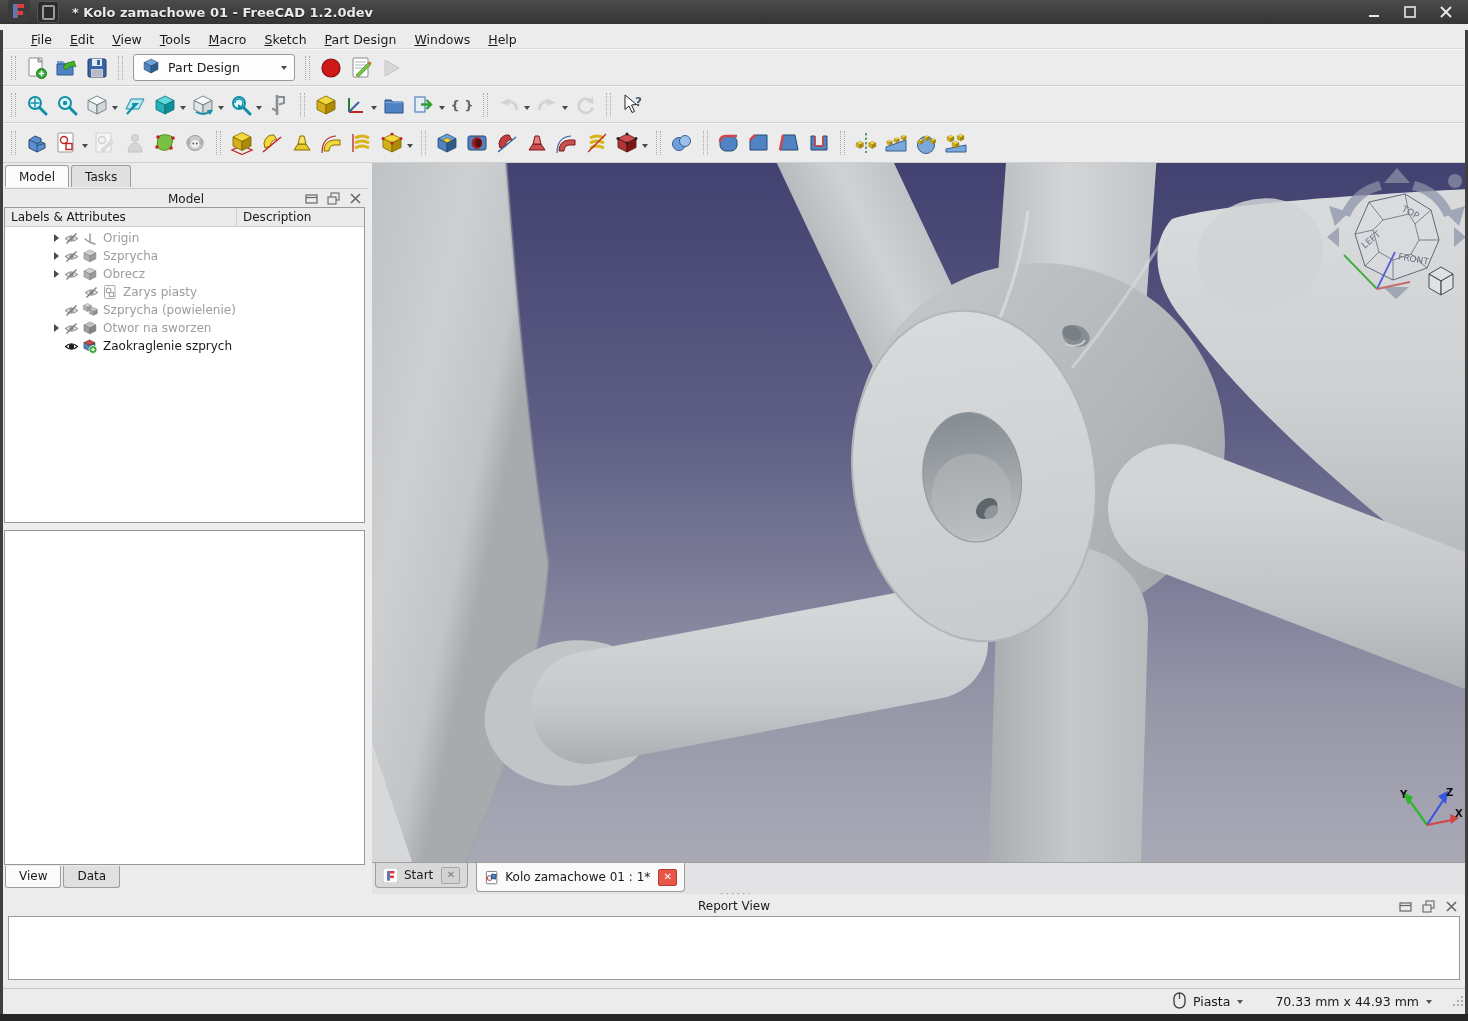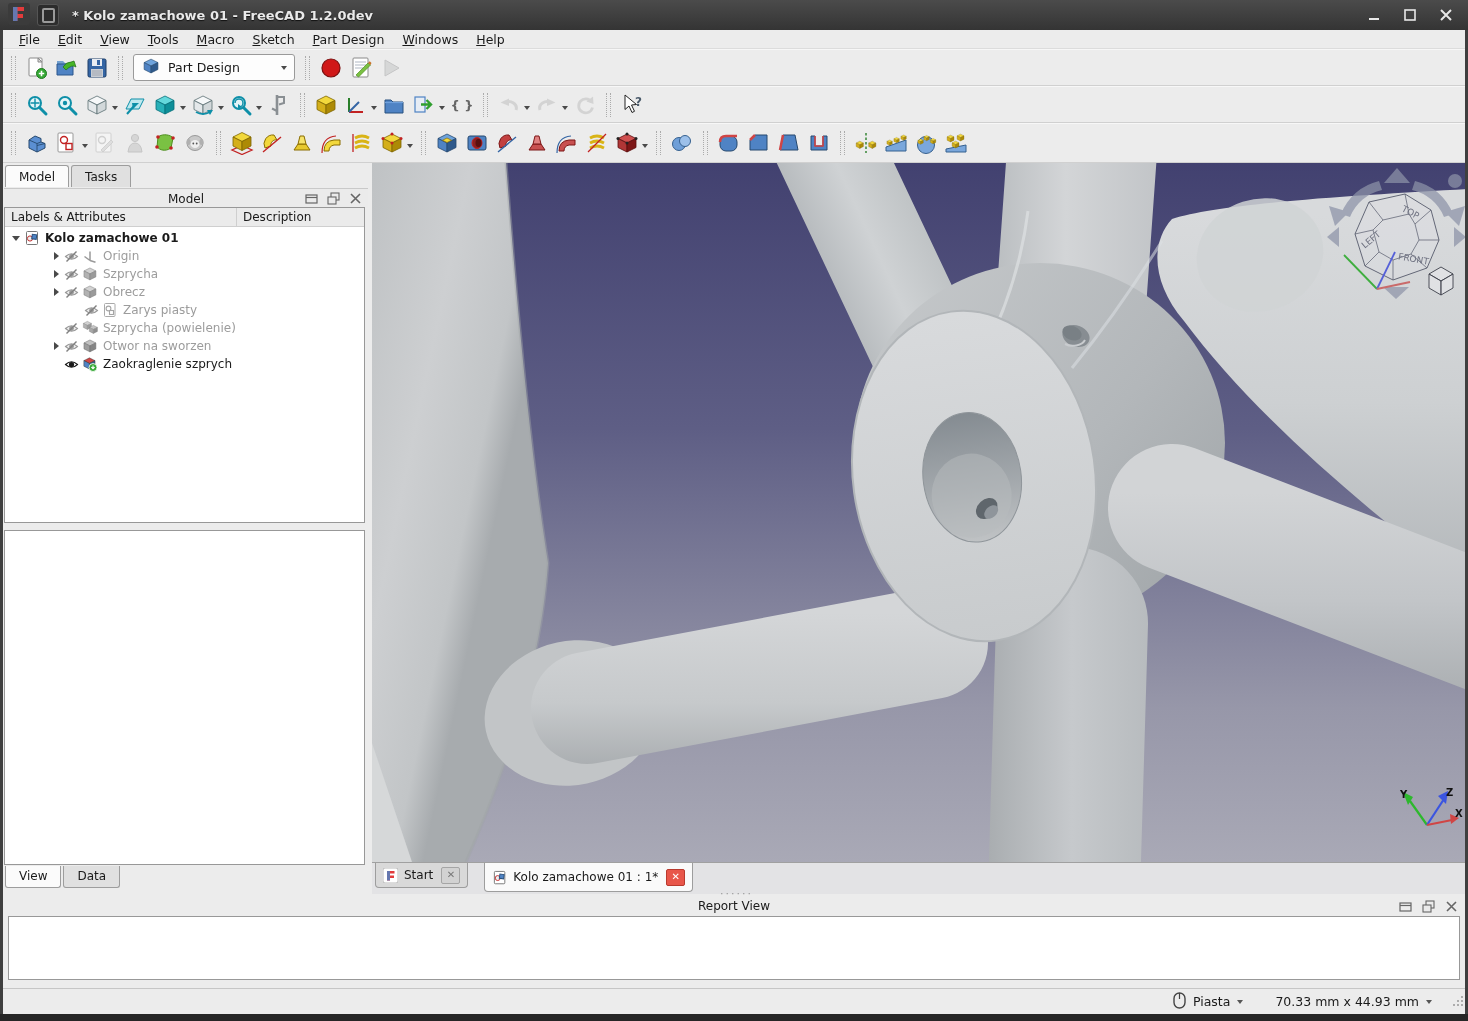--- a/index.html
+++ b/index.html
@@ -3,31 +3,31 @@
 <meta charset="utf-8">
 <style>
   html,body{margin:0;padding:0}
   body{width:1468px;height:1021px;position:relative;overflow:hidden;
        font-family:"DejaVu Sans","Liberation Sans",sans-serif;background:#ececec;font-size:12px;color:#1a1a1a}
   
   .edge-l{position:absolute;left:0;top:30px;width:3px;height:991px;background:#3f3f3f;z-index:90}
   .edge-r{position:absolute;right:0;top:30px;width:3px;height:991px;background:#3f3f3f;z-index:90}
   .edge-b{position:absolute;left:0;top:1014px;width:100%;height:7px;background:#262626;z-index:91}
   
-  .titlebar{position:absolute;left:0;top:0;width:100%;height:30px;background:linear-gradient(#4b4b4b,#343434);
+  .titlebar{position:absolute;left:0;top:0;width:100%;height:24px;background:linear-gradient(#4b4b4b,#343434);
             display:flex;align-items:center;padding:0 8px;box-sizing:border-box;gap:7px}
   .titlebar .title{color:#eaeaea;font-weight:bold;font-size:13px;margin-left:6px;text-shadow:0 1px 1px #111;white-space:nowrap}
   .childicon{width:20px;height:20px;background:#2c2c2c;border:1px solid #555;border-radius:3px;
              display:flex;align-items:center;justify-content:center}
   .childicon div{width:9px;height:11px;border:2px solid #9a9a9a;border-radius:2px}
   .winbtns{margin-left:auto;display:flex;gap:16px;padding-right:4px}
   .winbtn{width:20px;height:20px;display:flex;align-items:center;justify-content:center}
   
   .menubar{position:absolute;top:30px;left:0;width:100%;height:19px;background:#ececec;display:flex;align-items:center;
-           padding-left:10px;box-sizing:border-box;font-size:12.5px;border-bottom:1px solid #dcdcdc;z-index:5}
+           padding-left:22px;box-sizing:border-box;font-size:12.5px;border-bottom:1px solid #dcdcdc;z-index:5}
   .menuitem{padding:1px 9px;white-space:nowrap}
   
   .tbars{position:absolute;top:49px;left:0;width:100%;height:114px;background:#ececec;z-index:5}
   .tbrow{display:flex;align-items:center;padding-left:5px;
          box-shadow:inset 0 1px 0 #f7f7f7, inset 0 -1px 0 #d0d0d0}
   #tb1{height:37px}#tb2{height:37px}#tb3{height:40px}
   .tbhandle{width:3px;height:24px;border-left:1px dotted #ababab;border-right:1px dotted #ababab;margin:0 6px}
   .tbtn{width:30px;height:30px;border-radius:3px;display:flex;align-items:center;justify-content:center;flex:none}
   .tbtn svg{display:block}
   .tbtn.disabled{opacity:.42;filter:grayscale(.7)}
@@ -64,21 +64,21 @@
   .propbox{position:absolute;left:4px;top:367px;width:361px;height:335px;background:#fff;border:1px solid #989898;box-sizing:border-box}
   .bottomtabs{position:absolute;left:5px;top:703px;display:flex;gap:2px}
   .btab{padding:3px 13px 4px;font-size:12px;border:1px solid #9d9d9d;border-top:none;border-radius:0 0 3px 3px;background:#e0e0e0}
   .btab.active{background:#fbfbfb}
   
   .viewportwrap{position:absolute;left:372px;top:0;width:1096px;height:731px}
   svg.scene{position:absolute;left:0;top:0;display:block}
   .mditabbar{position:absolute;left:0;top:699px;width:1096px;height:32px;background:#e3e3e5;border-top:1px solid #a0a0a0;
              display:flex;align-items:flex-start;padding-left:3px;box-sizing:border-box}
   .mtab{display:flex;align-items:center;gap:6px;padding:0 7px;font-size:12px;background:#d9d9d9;border:1px solid #9d9d9d;
-        border-top:none;border-radius:0 0 4px 4px;height:25px;box-sizing:border-box;margin-right:16px}
+        border-top:none;border-radius:0 0 4px 4px;height:25px;box-sizing:border-box;margin-right:8px}
   .mtab.active{background:#fafafa;height:29px}
   .mclose{width:17px;height:15px;display:flex;align-items:center;justify-content:center;border-radius:2px;
           font-size:10px;line-height:1;margin-left:2px}
   .mclose.gray{background:#d2d2d2;border:1px solid #a5a5a5;color:#777}
   .mclose.red{background:#e8564a;border:1px solid #b93a2e;color:#fff;font-weight:bold}
   
   .reportdock{position:absolute;left:0;top:894px;width:1468px;height:94px;background:#ececec;z-index:4}
   .dockdots{position:absolute;left:calc(50% - 14px);top:-7px;color:#9a9a9a;font-size:11px;letter-spacing:2px}
   .reporthead{position:absolute;top:2px;left:0;right:0;height:19px;display:flex;align-items:center;justify-content:center;font-size:12px}
   .reportbtns{position:absolute;right:9px;top:3px;display:flex;gap:8px}
@@ -610,32 +610,20 @@
             </svg>
           </span>
       </span>
     </div>
     <div class="treebox">
       <div class="treehead">
         <span class="th1">Labels &amp; Attributes</span>
         <span class="th2">Description</span>
       </div>
       <div class="tree" id="tree">
-          <div class="trow boldrow">
-            <span class="indent" style="width: 6px;"></span>
-            <span class="exp open"></span>
-            <span class="tico">
-              <svg width="16" height="16" viewBox="0 0 16 16">
-                <rect x="2.5" y="1.5" width="11" height="13" rx="1" fill="#fff" stroke="#777"></rect>
-                <circle cx="6" cy="8.5" r="2.6" fill="#eee" stroke="#c33333"></circle>
-                <rect x="8" y="4.5" width="4.5" height="4.5" fill="#4f83c4" stroke="#28507e" transform="rotate(8 10 6.8)"></rect>
-              </svg>
-            </span>
-            <span class="tlabel">Kolo zamachowe 01</span>
-          </div>
           <div class="trow dim">
             <span class="indent" style="width: 46px;"></span>
             <span class="exp closed"></span>
             <span class="teye">
               <svg width="15" height="15" viewBox="0 0 15 15">
                 <path d="M1.5,7.5 Q7.5,2 13.5,7.5 Q7.5,13 1.5,7.5Z" fill="#ededed" stroke="#9a9a9a" stroke-width="1.1"></path>
                 <circle cx="7.5" cy="7.5" r="2.4" fill="#9a9a9a"></circle>
                 <path d="M2.5,12.5 L12.5,2.5" stroke="#808080" stroke-width="1.4"></path>
               </svg>
             </span>

